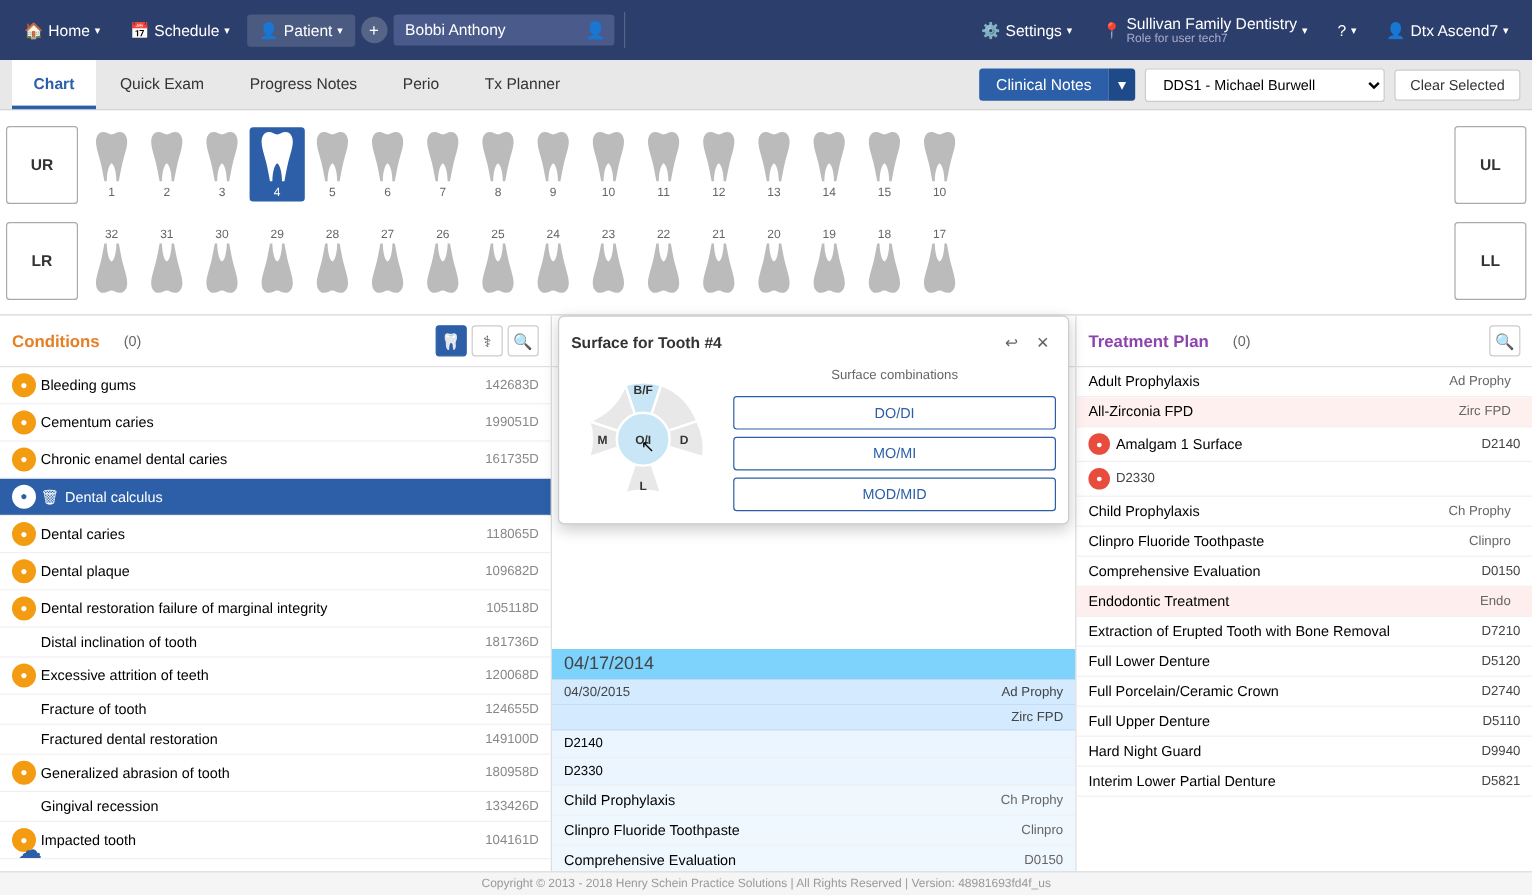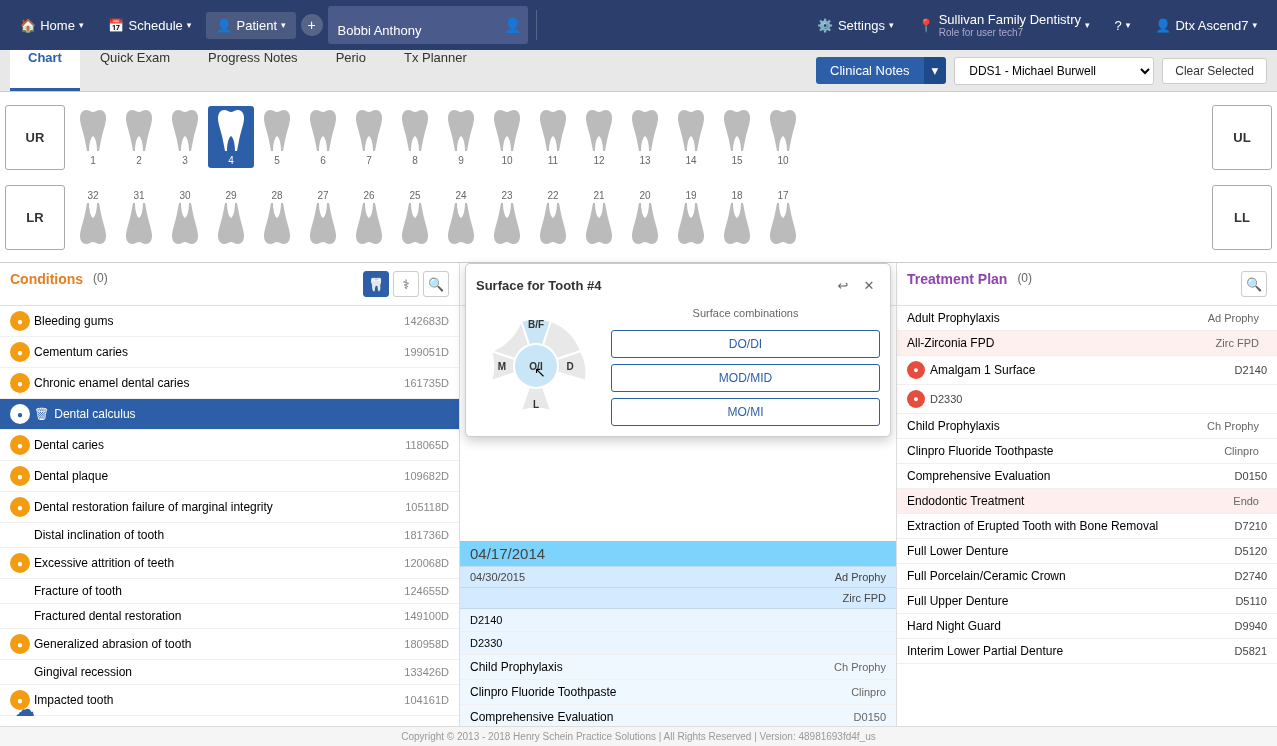--- a/index.html
+++ b/index.html
@@ -25,24 +25,24 @@
       cursor: pointer;
       border-radius: 3px;
     }
     .nav-item .caret { font-size: 9px; }
     .nav-item.active { background: rgba(255,255,255,0.15); }
     .nav-separator { width: 1px; height: 30px; background: rgba(255,255,255,0.2); margin: 0 3px; }
     .nav-search {
       background: #4a5a8a;
       border: none;
       color: white;
-      padding: 17px 30px 6px 10px;
+      padding: 5px 30px 6px 10px;
       border-radius: 3px;
       font-size: 13px;
-      width: 200px;
+      width: 184px;
       position: relative;
     }
     .nav-search-wrap { position: relative; display: flex; align-items: center; }
     .nav-search-wrap .person-icon {
       position: absolute;
       right: 6px;
       color: #aac;
       font-size: 14px;
     }
     .nav-right { margin-left: auto; display: flex; align-items: center; gap: 5px; }
@@ -66,21 +66,21 @@
       border-bottom: 1px solid #ccc;
       display: flex;
       align-items: stretch;
       height: 42px;
       padding: 0 10px;
       gap: 2px;
     }
     .tab {
       padding: 0 18px;
       display: flex;
-      align-items: flex-start;
+      align-items: center;
       cursor: pointer;
       font-size: 13px;
       color: #333;
       border-bottom: 3px solid transparent;
       white-space: nowrap;
     }
     .tab.active {
       background: white;
       border-bottom: 3px solid #2c5fa8;
       font-weight: bold;
@@ -186,24 +186,24 @@
     .conditions-panel {
       width: 460px;
       min-width: 460px;
       border-right: 1px solid #ddd;
       display: flex;
       flex-direction: column;
       background: white;
     }
     .panel-header {
       display: flex;
-      align-items: flex-start;
+      align-items: center;
       padding: 8px 10px;
       border-bottom: 1px solid #e0e0e0;
-      gap: 10px;
+      gap: 20px;
     }
     .panel-title {
       font-size: 14px;
       font-weight: bold;
     }
     .conditions-title { color: #e67e22; }
     .existing-title { color: #27ae60; }
     .treatment-title { color: #8e44ad; }
     .panel-count {
       font-size: 12px;
@@ -801,22 +801,22 @@
             <text x="26" y="64" text-anchor="middle" font-size="10" fill="#333" font-weight="bold">M</text>
             <text x="94" y="64" text-anchor="middle" font-size="10" fill="#333" font-weight="bold">D</text>
             <text x="60" y="102" text-anchor="middle" font-size="10" fill="#333" font-weight="bold">L</text>
           </svg>
           
           <div style="position:absolute; left:58px; top:58px; font-size:14px; pointer-events:none;">↖</div>
         </div>
         <div class="surface-combos">
           <div class="surface-label">Surface combinations</div>
           <button class="surface-combo-btn">DO/DI</button>
+          <button class="surface-combo-btn">MO/MI</button>
           <button class="surface-combo-btn">MOD/MID</button>
-          <button class="surface-combo-btn">MO/MI</button>
         </div>
       </div>
     </div>
 
     <div class="existing-list" style="margin-top: 230px;">
       <div style="padding:4px 10px; background:#7dd3fc; font-size:15px; color:#444; border-bottom:1px solid #c0d8f0;">04/17/2014</div>
       <div style="padding:4px 10px; background:#d4eaff; font-size:11px; color:#444; border-bottom:1px solid #c0d8f0; display:flex; justify-content:space-between;">
         <span>04/30/2015</span>
         <span>Ad Prophy</span>
       </div>

